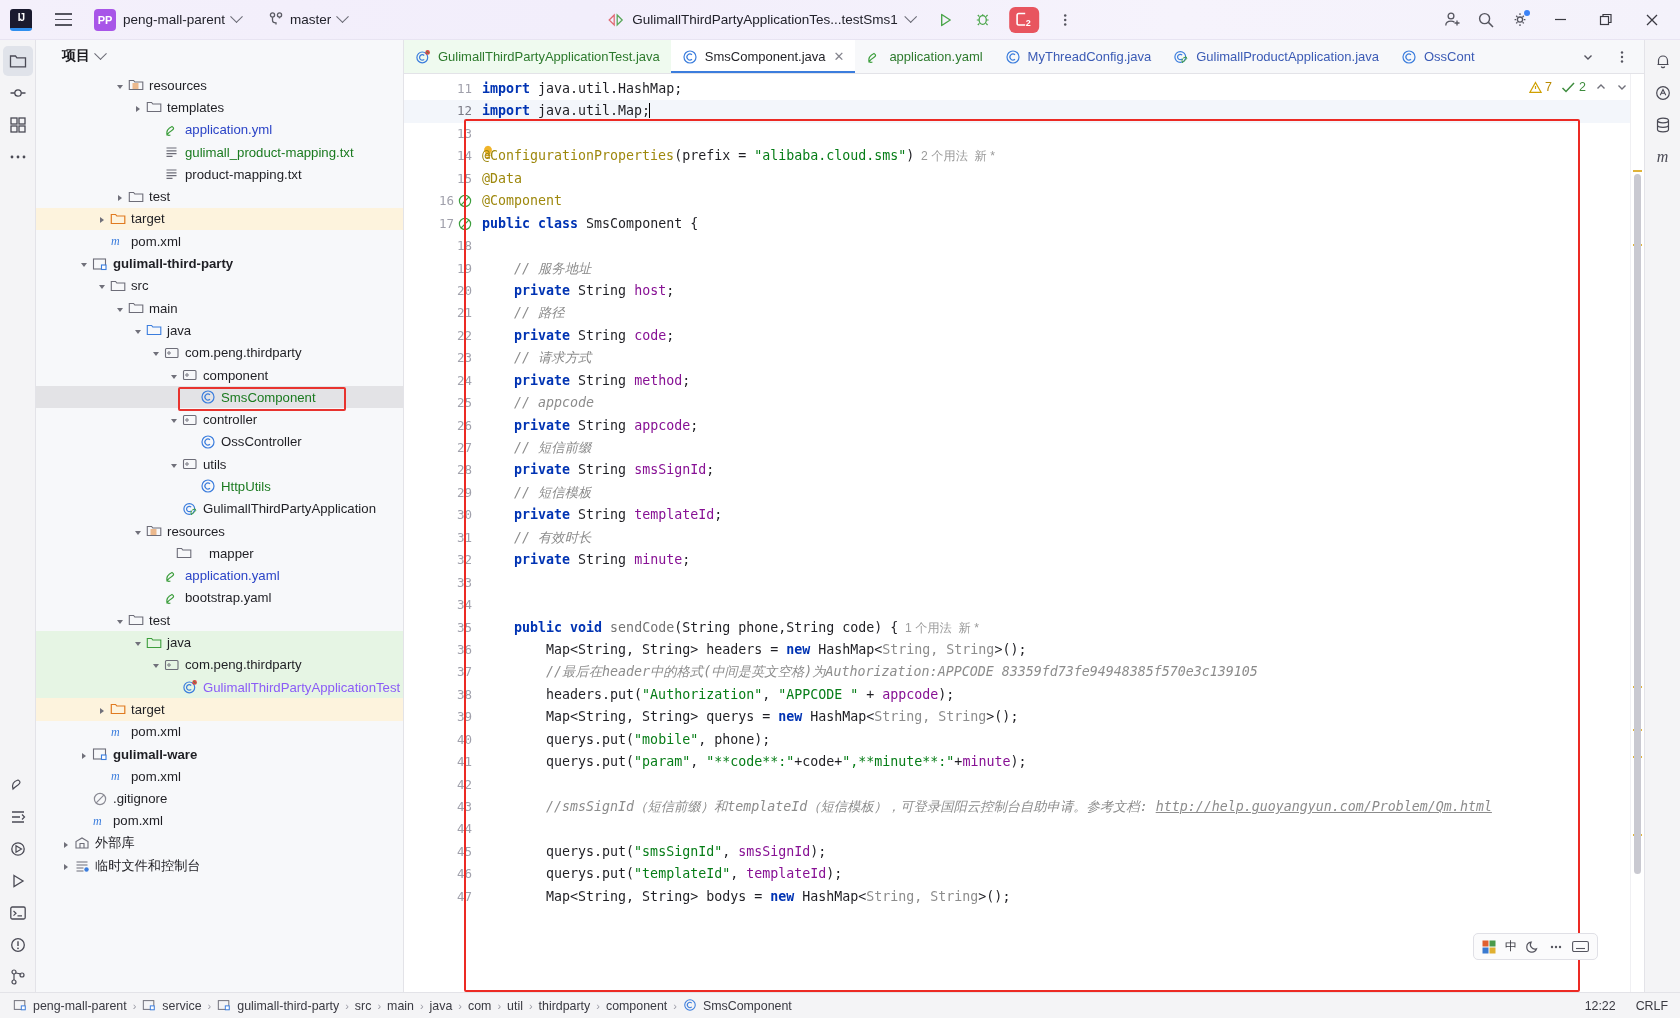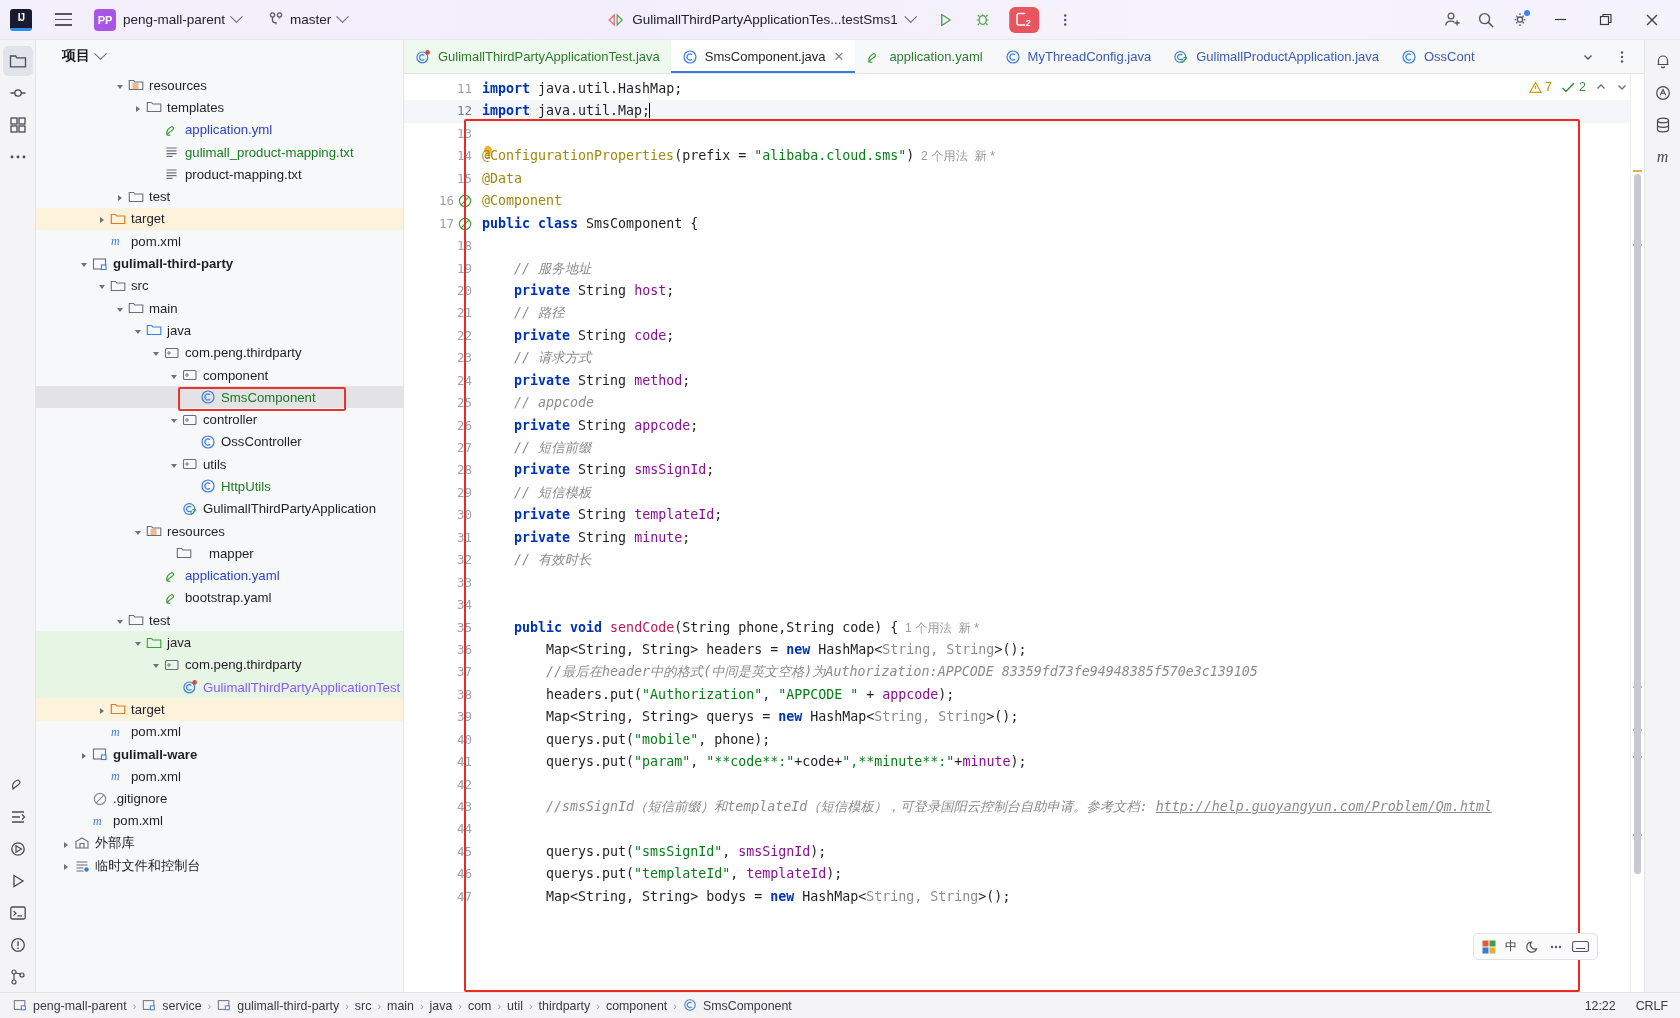--- a/index.html
+++ b/index.html
@@ -126,21 +126,21 @@
     font-family: "DejaVu Sans Mono", monospace; font-size: 13.3px; color: #1f1f24;
     padding-left: 6px;
   }
   .cline.hl { background: #f3f6fb; }
   .kw { color: #0033b3; font-weight: 600;}
   .ann { color: #9e880d; }
   .str { color: #067d17; }
   .fld { color: #871094; }
   .cmt { color: #8c8c8c; font-style: italic; }
   .cmtl { color: #8c8c8c; font-style: italic; text-decoration: underline; }
-  .mth { color: #be185d; }
+  .mth { color: #737373; }
   .gen { color: #8c8c8c; }
   .hint { color: #9a9a9a; font-family: "Liberation Sans", sans-serif; font-size: 12.2px; }
   .caret { display:inline-block; width:1px; height: 15px; background:#000; vertical-align:-3px; margin-left:-1px;}
 
   .redbox-code {
     position: absolute; border: 2.5px solid #ec2a24; border-radius: 2px;
     pointer-events: none; z-index: 30;
   }
 
   
@@ -958,22 +958,22 @@
             <div class="cline"><span class="cmt">    // 路径</span></div>
             <div class="cline"><span>    </span><span class="kw">private </span><span>String </span><span class="fld">code</span><span>;</span></div>
             <div class="cline"><span class="cmt">    // 请求方式</span></div>
             <div class="cline"><span>    </span><span class="kw">private </span><span>String </span><span class="fld">method</span><span>;</span></div>
             <div class="cline"><span class="cmt">    // appcode</span></div>
             <div class="cline"><span>    </span><span class="kw">private </span><span>String </span><span class="fld">appcode</span><span>;</span></div>
             <div class="cline"><span class="cmt">    // 短信前缀</span></div>
             <div class="cline"><span>    </span><span class="kw">private </span><span>String </span><span class="fld">smsSignId</span><span>;</span></div>
             <div class="cline"><span class="cmt">    // 短信模板</span></div>
             <div class="cline"><span>    </span><span class="kw">private </span><span>String </span><span class="fld">templateId</span><span>;</span></div>
+            <div class="cline"><span class="cmt">    // 有效时长</span></div>
             <div class="cline"><span>    </span><span class="kw">private </span><span>String </span><span class="fld">minute</span><span>;</span></div>
-            <div class="cline"><span class="cmt">    // 有效时长</span></div>
             <div class="cline"></div>
             <div class="cline"></div>
             <div class="cline"><span>    </span><span class="kw">public </span><span class="kw">void </span><span class="mth">sendCode</span><span>(String phone,String code) {</span><span class="hint">  1 个用法  新 *</span></div>
             <div class="cline"><span>        Map&lt;String, String&gt; headers = </span><span class="kw">new </span><span>HashMap&lt;</span><span class="gen">String, String</span><span>&gt;();</span></div>
             <div class="cline"><span class="cmt">        //最后在header中的格式(中间是英文空格)为Authorization:APPCODE 83359fd73fe94948385f570e3c139105</span></div>
             <div class="cline"><span>        headers.put(</span><span class="str">"Authorization"</span><span>, </span><span class="str">"APPCODE "</span><span> + </span><span class="fld">appcode</span><span>);</span></div>
             <div class="cline"><span>        Map&lt;String, String&gt; querys = </span><span class="kw">new </span><span>HashMap&lt;</span><span class="gen">String, String</span><span>&gt;();</span></div>
             <div class="cline"><span>        querys.put(</span><span class="str">"mobile"</span><span>, phone);</span></div>
             <div class="cline"><span>        querys.put(</span><span class="str">"param"</span><span>, </span><span class="str">"**code**:"</span><span>+code+</span><span class="str">",**minute**:"</span><span>+</span><span class="fld">minute</span><span>);</span></div>
             <div class="cline"></div>

